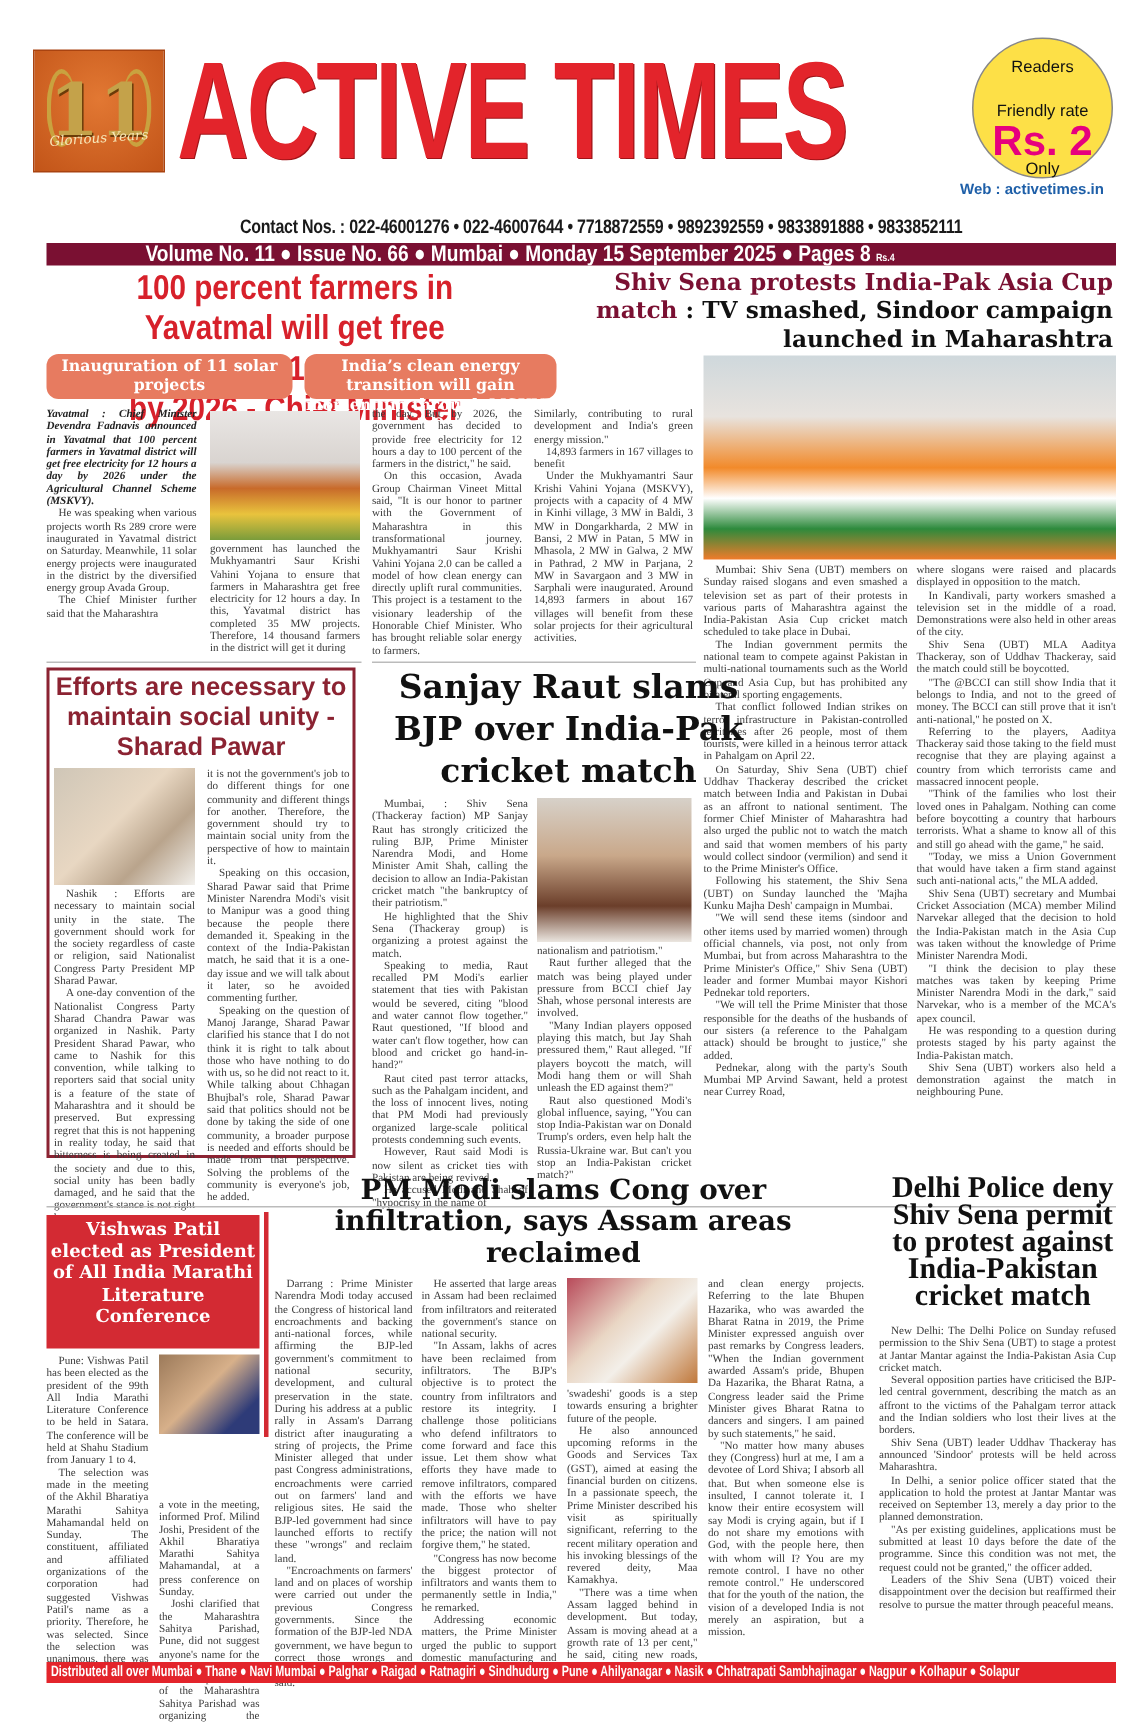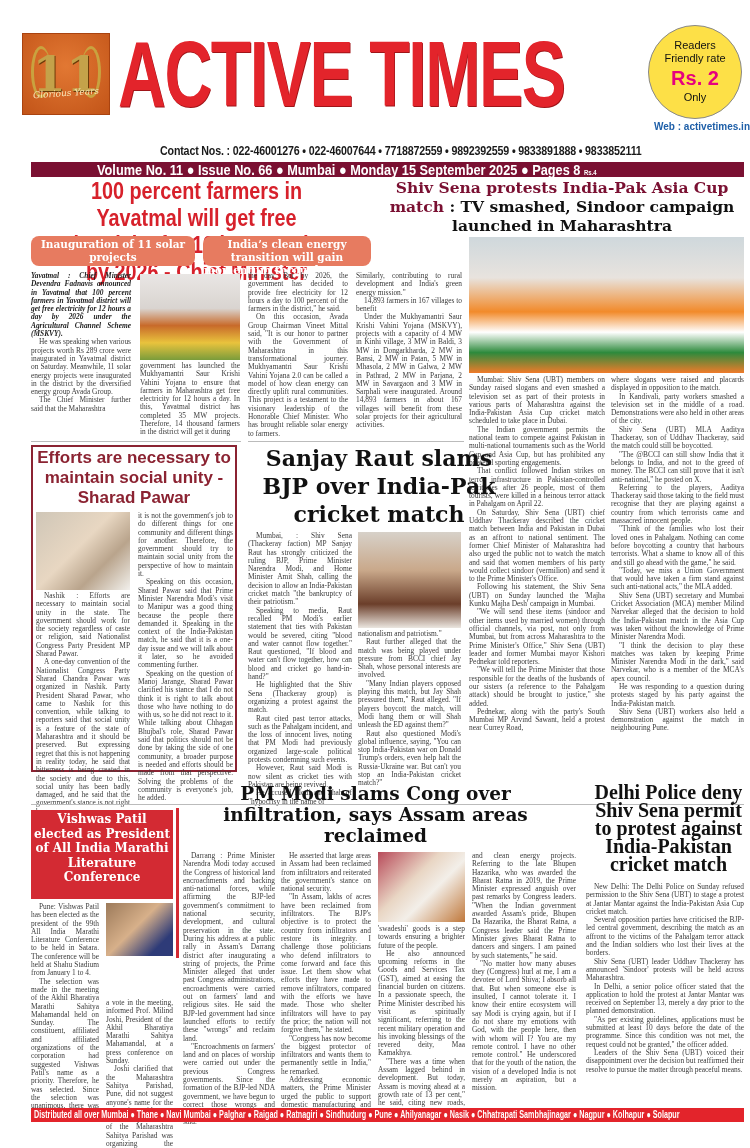--- a/index.html
+++ b/index.html
@@ -12,30 +12,30 @@
   
   .logo11 { left: 22px; top: 33px; width: 88px; height: 82px; background: radial-gradient(circle at 50% 40%, #e27833, #c25418); border: 1px solid #a94310; }
   .logo11 .num { position:absolute; left: 0; right:0; top: 12px; text-align:center; font-family:"DejaVu Serif", serif; font-size: 48px; font-weight: bold; color: #c4a24a; text-shadow: 1px 1px 0 #6a3b08; }
   .logo11 .gy { position:absolute; left:0; right:0; top: 54px; text-align:center; font-family:"DejaVu Serif", serif; font-style: italic; font-size: 9px; color:#f7e6b7; transform: rotate(-4deg); }
   .logo11 .wreathL, .logo11 .wreathR { position:absolute; top: 12px; width: 20px; height: 52px; border: 3px solid #c9a23f; border-radius: 50%; }
   .logo11 .wreathL { left: 8px; border-right: none; }
   .logo11 .wreathR { right: 8px; border-left: none; }
   .title { left: 118px; top: 24px; width: 520px; height: 100px; font-family: "Liberation Sans", sans-serif; font-weight: bold; font-size: 92px; line-height: 100px; color: #e3242b; letter-spacing: -2px; transform: scaleX(0.72); transform-origin: left center; text-shadow: 1px 1px 0 #a01418; white-space: nowrap; }
   .rate { left: 648px; top: 25px; width: 94px; height: 94px; border-radius: 50%; background: #fde047; border: 1px solid #888; text-align: center; font-family: "Liberation Sans", sans-serif; }
   .rate .l1 { margin-top: 13px; font-size: 11px; line-height: 13px; color: #111; }
-  .rate .rs { font-size: 20px; line-height: 26px; font-weight: bold; color: #e6007e; }
+  .rate .rs { font-size: 28px; line-height: 26px; font-weight: bold; color: #e6007e; }
   .rate .only { font-size: 11px; color: #111; }
-  .web { left: 640px; top: 121px; width: 110px; font-family: "Liberation Sans", sans-serif; font-weight: bold; font-size: 10px; color: #1e5fa8; text-align: right; }
+  .web { left: 640px; top: 121px; width: 110px; font-family: "Liberation Sans", sans-serif; font-weight: bold; font-size: 10px; color: #1e5fa8; text-align: left; }
   .contact { left: 160px; top: 143px; width: 580px; font-family: "Liberation Sans", sans-serif; font-weight: bold; font-size: 13px; color: #1a1a1a; transform: scaleX(0.82); transform-origin: left center; white-space: nowrap; letter-spacing: -0.2px; }
   .volbar { left: 31px; top: 162px; width: 713px; height: 15px; background: #7a1032; color: #fff; font-family: "Liberation Sans", sans-serif; font-weight: bold; font-size: 15px; line-height: 15px; padding-left: 66px; white-space: nowrap; overflow: hidden; }
   .volbar span.inner { display: inline-block; transform: scaleX(0.85); transform-origin: left center; }
   .volbar .rs4 { font-size: 7px; }
   .h1 { left: 24px; top: 178px; width: 345px; font-family: "Liberation Sans", sans-serif; font-weight: bold; font-size: 23px; line-height: 27px; color: #d7212b; text-align: center; transform: scaleX(0.86); transform-origin: center top; }
   .pill { top: 236px; height: 30px; background: #e77b60; border-radius: 8px; color: #fff; font-family: "DejaVu Serif", serif; font-weight: bold; font-size: 10.5px; line-height: 13px; text-align: center; padding-top: 2px; }
-  .rh1 { left: 382px; top: 178px; width: 360px; font-family: "DejaVu Serif", serif; font-weight: bold; font-size: 15.5px; line-height: 19px; color: #7a1032; text-align: center; }
+  .rh1 { left: 382px; top: 178px; width: 360px; font-family: "DejaVu Serif", serif; font-weight: bold; font-size: 15.5px; line-height: 19px; color: #7a1032; text-align: right; }
   .rh1 .blk { color: #111; }
   .hr { height: 1px; background: #bbb; }
   .box-pawar { left: 31px; top: 445px; width: 206px; height: 327px; border: 2px solid #8b2332; }
   .pawar-h { left: 34px; top: 448px; width: 200px; font-family: "Liberation Sans", sans-serif; font-weight: bold; font-size: 17px; line-height: 20px; color: #8b2332; text-align: center; }
   .raut-h { left: 248px; top: 444px; width: 126px; font-family: "DejaVu Serif", serif; font-weight: bold; font-size: 22px; line-height: 28px; color: #111; text-align: center; width: 262px; }
   .photo { background: #888; overflow: hidden; }
   .vishwas-h { left: 31px; top: 810px; width: 142px; height: 89px; background: #d32a33; color: #fff; font-family: "DejaVu Serif", serif; font-weight: bold; font-size: 12px; line-height: 14.5px; text-align: center; padding-top: 2px; }
   .modi-h { left: 178px; top: 783px; width: 395px; font-family: "DejaVu Serif", serif; font-weight: bold; font-size: 18.5px; line-height: 21px; color: #111; text-align: center; }
   .delhi-h { left: 586px; top: 783px; width: 165px; font-family: "Liberation Serif", serif; font-weight: bold; font-size: 20px; line-height: 18px; color: #111; text-align: center; }
   .footer { left: 31px; top: 1108px; width: 713px; height: 14px; background: #e3242b; color: #fff; font-family: "Liberation Sans", sans-serif; font-weight: bold; font-size: 10px; line-height: 14px; white-space: nowrap; overflow: hidden; padding-left: 3px; }
@@ -47,21 +47,21 @@
 
 <div class="abs logo11">
   <div class="wreathL"></div>
   <div class="wreathR"></div>
   <div class="num">11</div>
   <div class="gy">Glorious Years</div>
 </div>
 <div class="abs title">ACTIVE TIMES</div>
 <div class="abs rate">
   <div class="l1">Readers</div>
-  <div class="l1" style="margin-top:0">Friendly rate</div>
+  <div class="l1" style="margin-top:16px">Friendly rate</div>
   <div class="rs">Rs. 2</div>
   <div class="only">Only</div>
 </div>
 <div class="abs web">Web : activetimes.in</div>
 <div class="abs contact">Contact Nos. : 022-46001276 • 022-46007644 • 7718872559 • 9892392559 • 9833891888 • 9833852111</div>
 <div class="abs volbar">
   <span class="inner"><span>Volume No. 11 ● Issue No. 66 ● Mumbai ● Monday 15 September 2025 ● Pages 8</span> <span class="rs4">Rs.4</span></span>
 </div>
 
 <div class="abs h1">100 percent farmers in Yavatmal will get free electricity for 12 hours a day by 2026 - Chief Minister</div>
@@ -130,22 +130,22 @@
 </div>
 <div class="abs txt" style="left:138px;top:512px;width:95px;">
   <p class="noi">it is not the government's job to do different things for one community and different things for another. Therefore, the government should try to maintain social unity from the perspective of how to maintain it.</p>
   <p>Speaking on this occasion, Sharad Pawar said that Prime Minister Narendra Modi's visit to Manipur was a good thing because the people there demanded it. Speaking in the context of the India-Pakistan match, he said that it is a one-day issue and we will talk about it later, so he avoided commenting further.</p>
   <p>Speaking on the question of Manoj Jarange, Sharad Pawar clarified his stance that I do not think it is right to talk about those who have nothing to do with us, so he did not react to it. While talking about Chhagan Bhujbal's role, Sharad Pawar said that politics should not be done by taking the side of one community, a broader purpose is needed and efforts should be made from that perspective. Solving the problems of the community is everyone's job, he added.</p>
 </div>
 
 <div class="abs raut-h">Sanjay Raut slams BJP over India-Pak cricket match</div>
 <div class="abs txt" style="left:248px;top:532px;width:104px;">
   <p>Mumbai, : Shiv Sena (Thackeray faction) MP Sanjay Raut has strongly criticized the ruling BJP, Prime Minister Narendra Modi, and Home Minister Amit Shah, calling the decision to allow an India-Pakistan cricket match "the bankruptcy of their patriotism."</p>
+  <p>He highlighted that the Shiv Sena (Thackeray group) is organizing a protest against the match.</p>
   <p>Speaking to media, Raut recalled PM Modi's earlier statement that ties with Pakistan would be severed, citing "blood and water cannot flow together." Raut questioned, "If blood and water can't flow together, how can blood and cricket go hand-in-hand?"</p>
-  <p>He highlighted that the Shiv Sena (Thackeray group) is organizing a protest against the match.</p>
   <p>Raut cited past terror attacks, such as the Pahalgam incident, and the loss of innocent lives, noting that PM Modi had previously organized large-scale political protests condemning such events.</p>
   <p>However, Raut said Modi is now silent as cricket ties with Pakistan are being revived.</p>
   <p>He accused Modi and Shah of "hypocrisy in the name of</p>
 </div>
 <div class="abs photo" style="left:358px;top:532px;width:103px;height:96px;background:linear-gradient(180deg,#d7d1c9 0%,#c9a88a 40%,#6b3e2a 75%,#ebe6e0 100%);"></div>
 <div class="abs txt" style="left:358px;top:630px;width:103px;">
   <p class="noi">nationalism and patriotism."</p>
   <p>Raut further alleged that the match was being played under pressure from BCCI chief Jay Shah, whose personal interests are involved.</p>
   <p>"Many Indian players opposed playing this match, but Jay Shah pressured them," Raut alleged. "If players boycott the match, will Modi hang them or will Shah unleash the ED against them?"</p>
   <p>Raut also questioned Modi's global influence, saying, "You can stop India-Pakistan war on Donald Trump's orders, even help halt the Russia-Ukraine war. But can't you stop an India-Pakistan cricket match?"</p>

